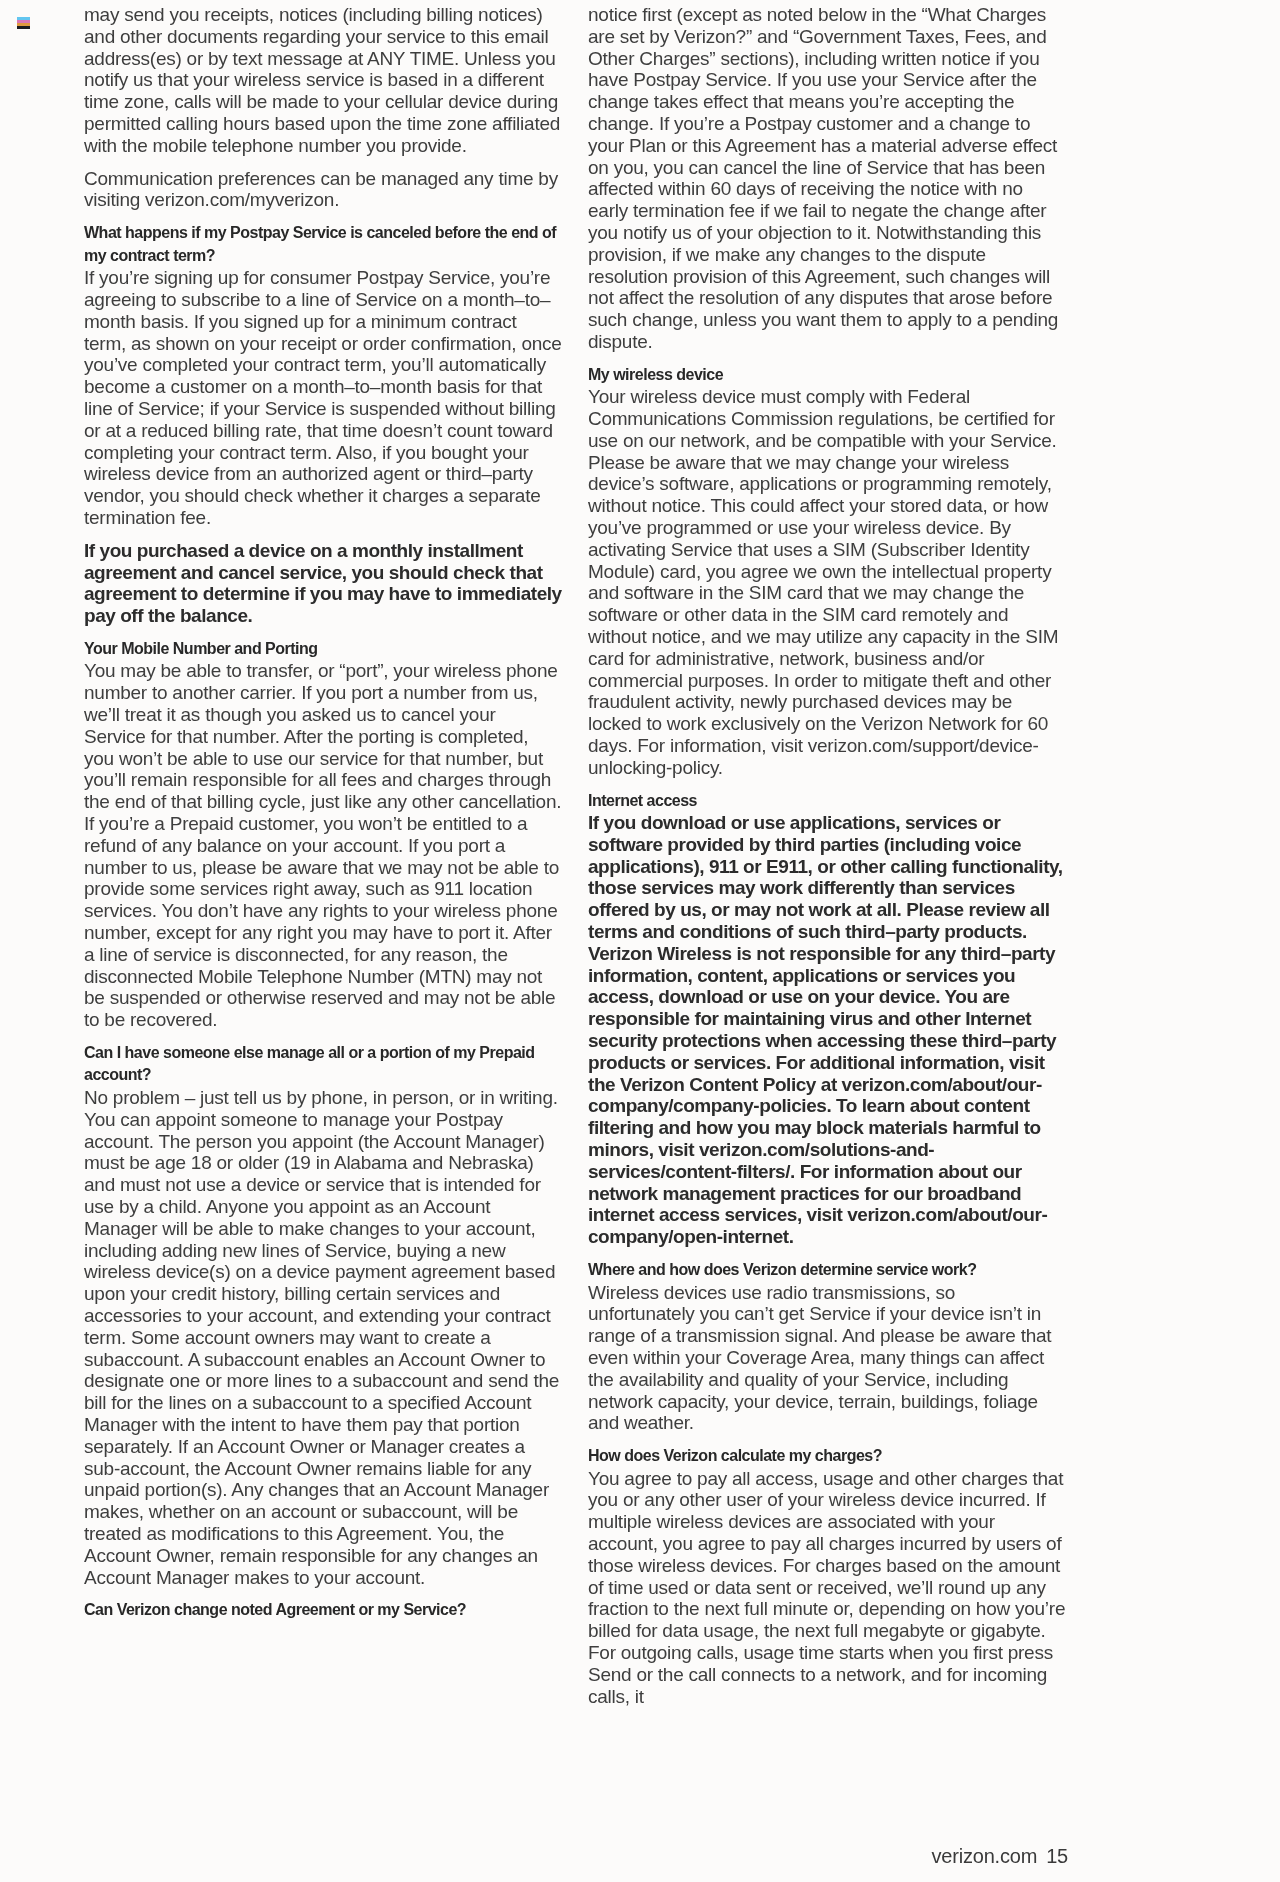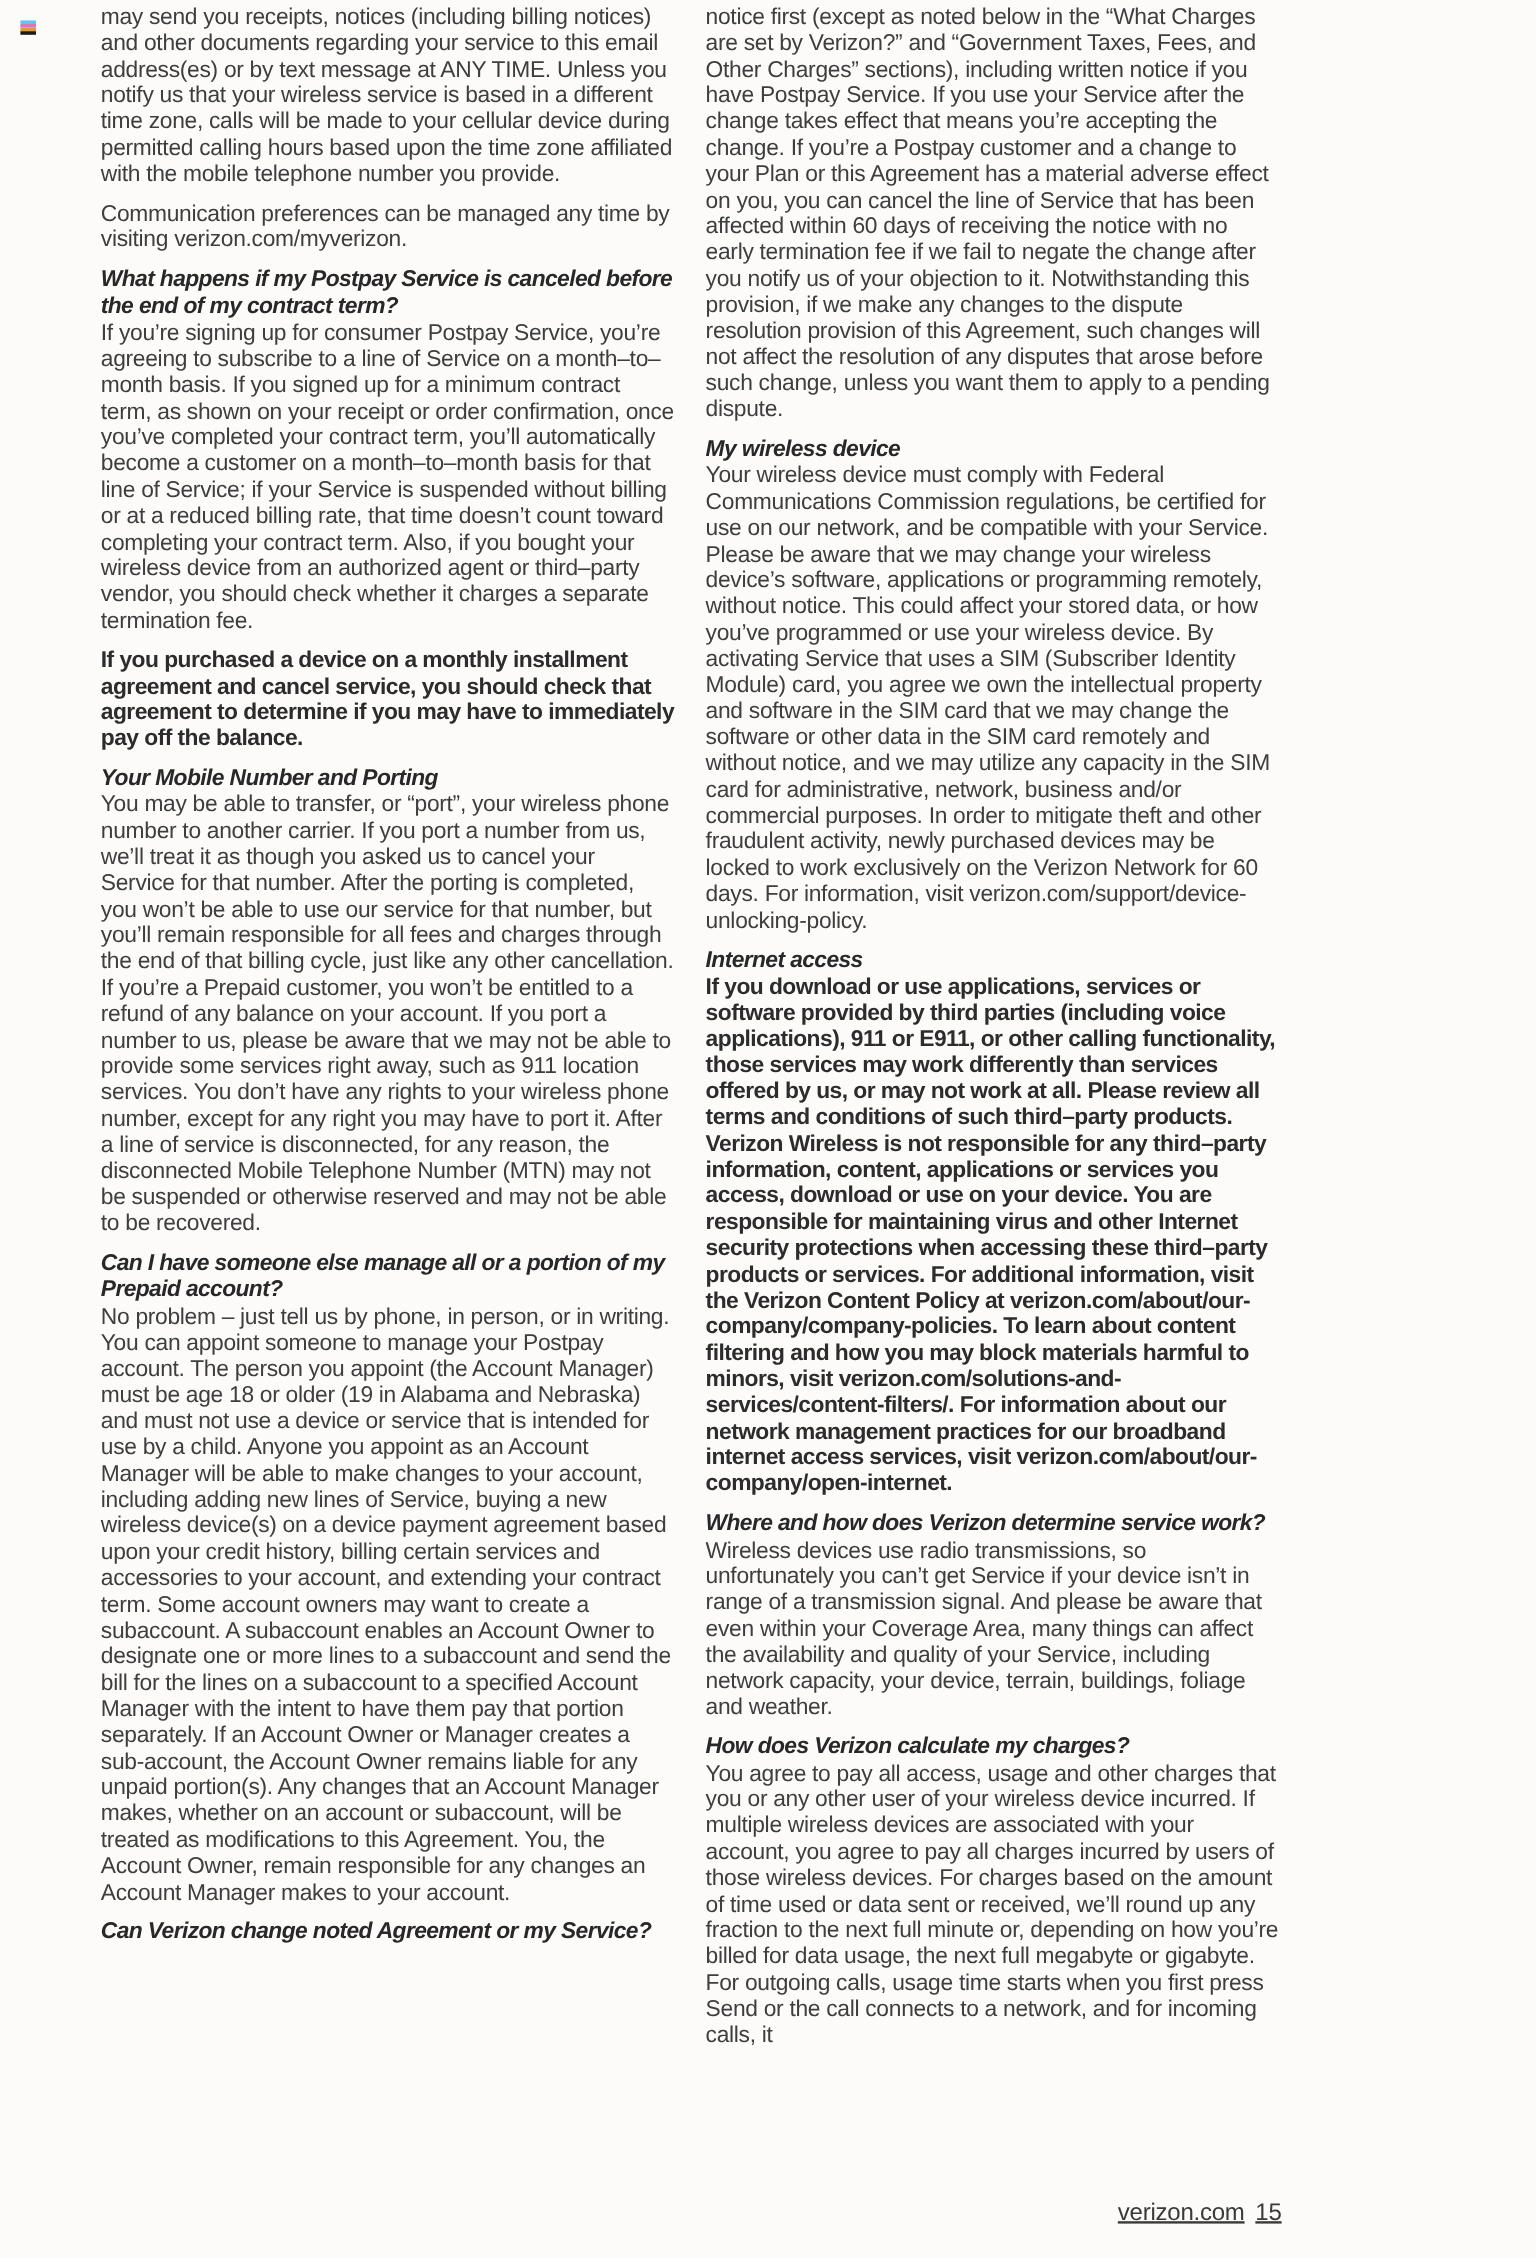--- a/index.html
+++ b/index.html
@@ -40,35 +40,33 @@
   }
   .para { margin: 0 0 11px; }
   .para-bold {
     margin: 0 0 11px;
     font-weight: bold;
     color: #2c2c2c;
     letter-spacing: -0.45px;
   }
   .heading {
     margin: 2px 0 0;
-    font-size: 19px;
+    font-size: 16px;
     line-height: 22.5px;
     font-weight: bold;
     color: #282828;
     letter-spacing: -0.5px;
-    font-style: italic;
   }
   .footer {
     position: absolute;
     right: 212px;
-    bottom: 26px;
+    bottom: 14px;
     font-size: 20px;
     color: #3a3a3a;
     letter-spacing: -0.2px;
-    text-decoration: underline;
   }
   .footer .page-num { margin-left: 9px; }
 </style>
 </head>
 <body>
 
 <div class="page">
 
   <div class="reg-mark">
     <i class="s1"></i>

